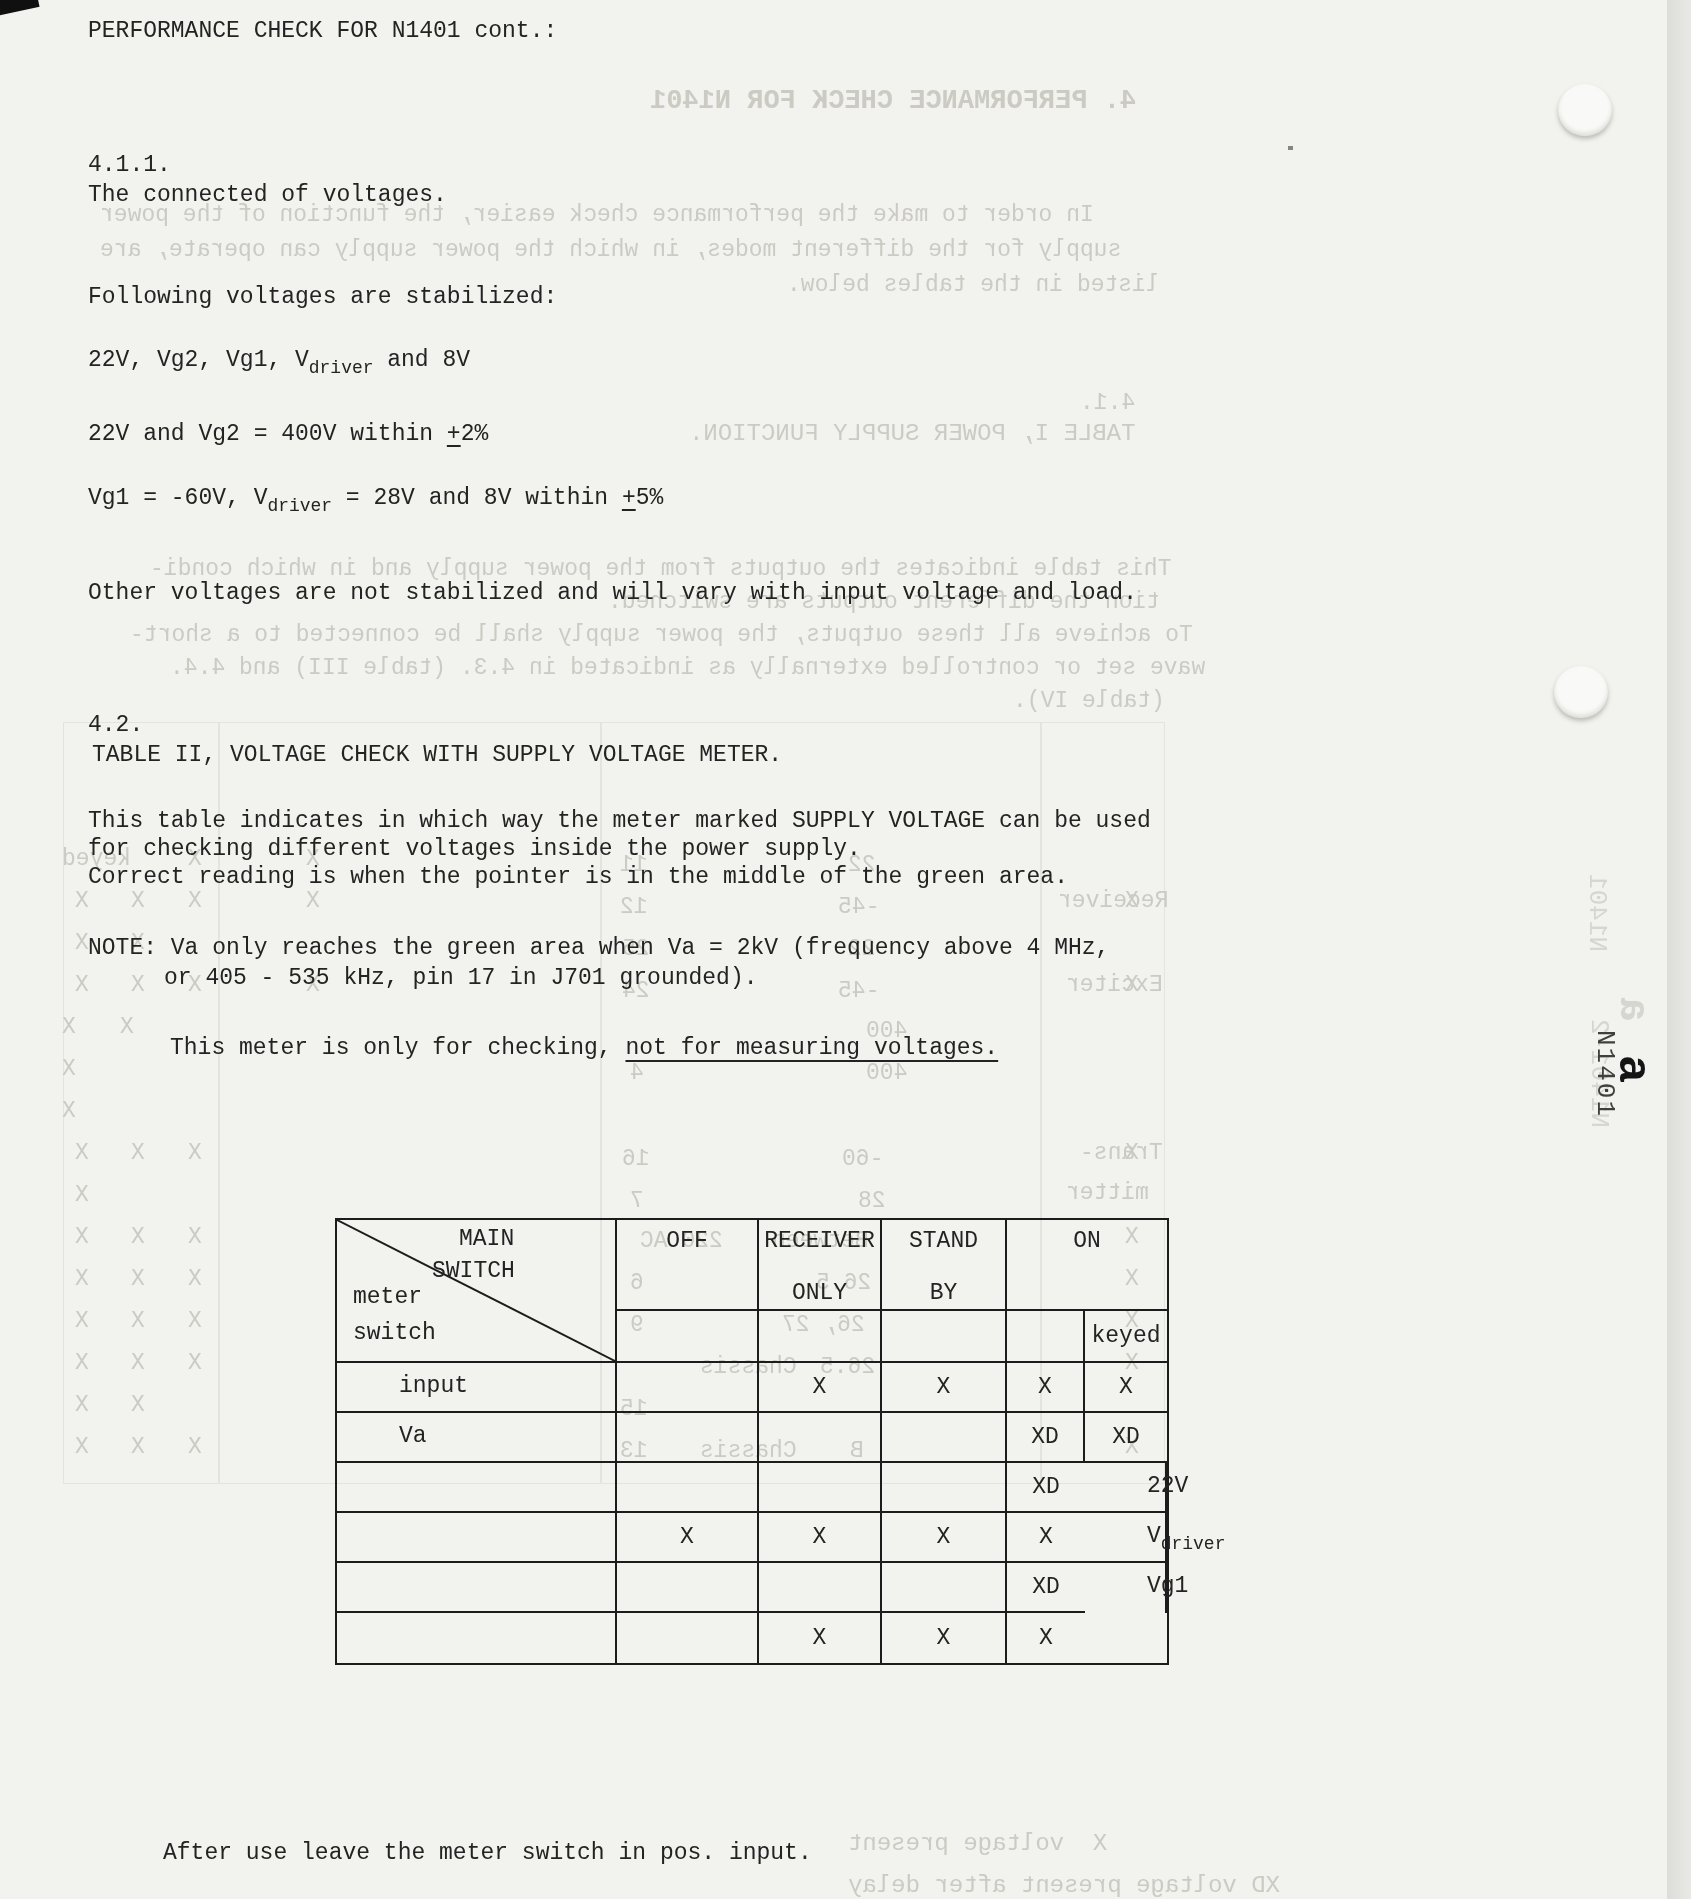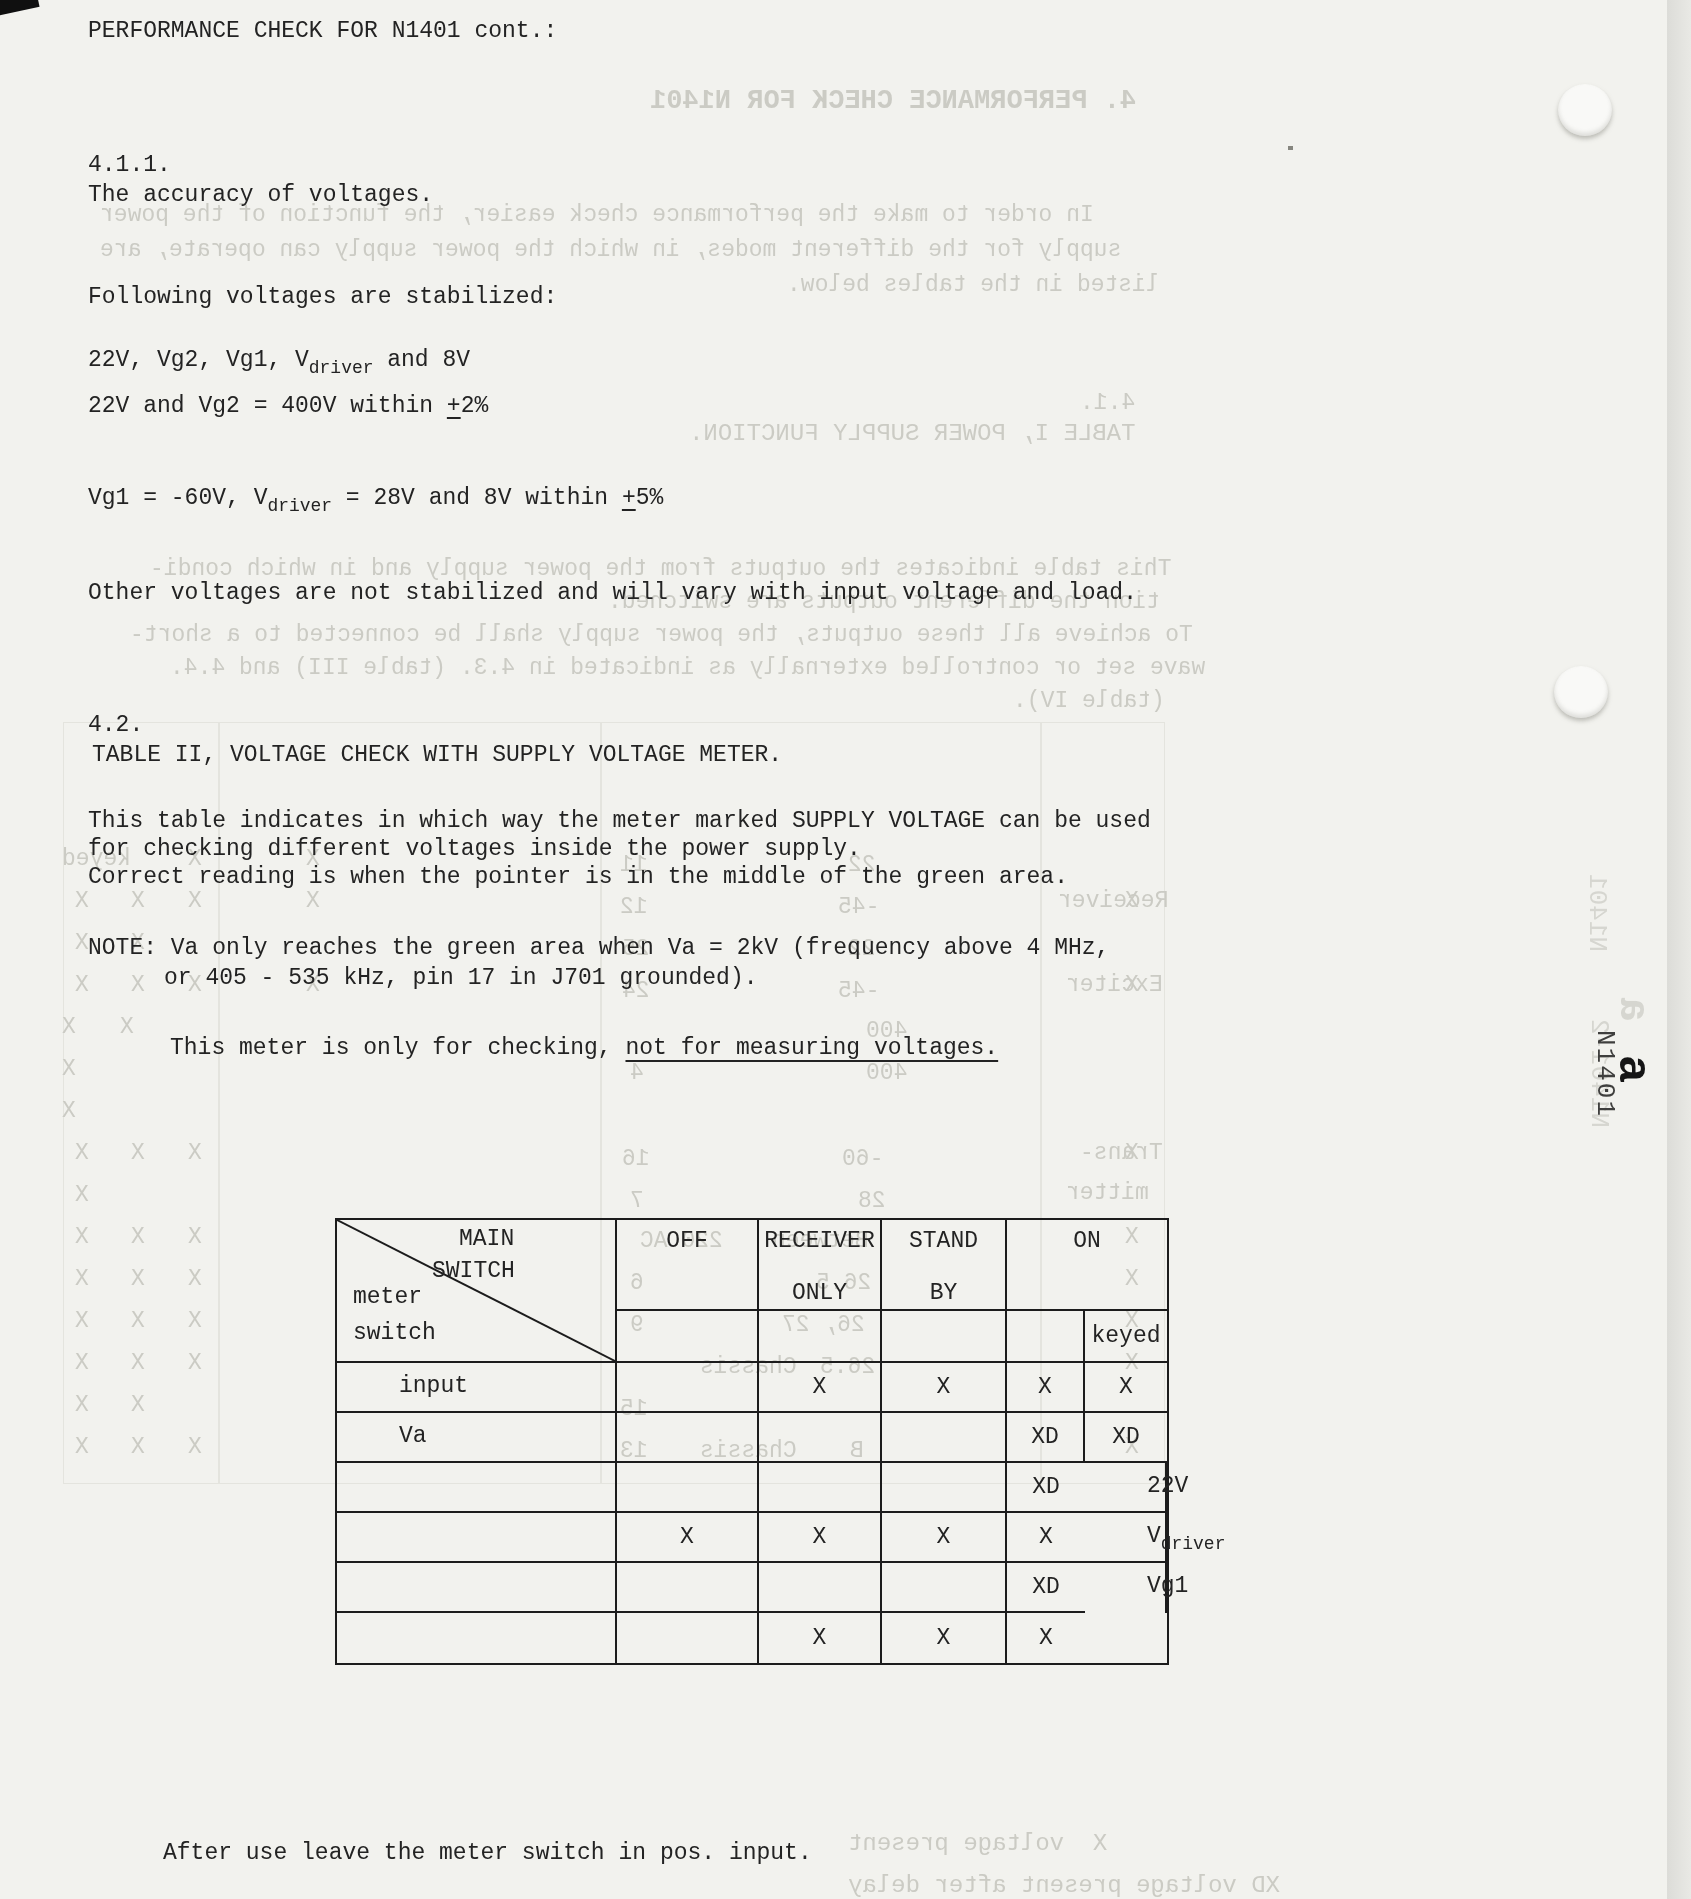--- a/index.html
+++ b/index.html
@@ -160,27 +160,27 @@
       <div class="ghost" style="left: 131px; top: 1392px;">X</div>
       <div class="ghost" style="left: 75px; top: 1434px;">X</div>
       <div class="ghost" style="left: 131px; top: 1434px;">X</div>
       <div class="ghost" style="left: 188px; top: 1434px;">X</div>
       <div class="ghost" style="left: 1125px; top: 1434px;">X</div>
     </div>
 
   <div class="t" style="left:88px;top:16px">PERFORMANCE CHECK FOR N1401 cont.:</div>
 
   <div class="t" style="left:88px;top:150px">4.1.1.</div>
-  <div class="t" style="left:88px;top:180px">The accuracy of voltages.</div>
+  <div class="t" style="left:88px;top:180px">The connected of voltages.</div>
 
   <div class="t" style="left:88px;top:282px">Following voltages are stabilized:</div>
 
   <div class="t" style="left:88px;top:345px"><span>22V, Vg2, Vg1, V</span><span class="sub">driver</span><span> and 8V</span></div>
 
-  <div class="t" style="left:88px;top:391px"><span>22V and Vg2 = 400V within </span><span class="pm">+</span><span>2%</span></div>
+  <div class="t" style="left:88px;top:419px"><span>22V and Vg2 = 400V within </span><span class="pm">+</span><span>2%</span></div>
 
   <div class="t" style="left:88px;top:483px"><span>Vg1 = -60V, V</span><span class="sub">driver</span><span> = 28V and 8V within </span><span class="pm">+</span><span>5%</span></div>
 
   <div class="t" style="left:88px;top:578px">Other voltages are not stabilized and will vary with input voltage and load.</div>
 
   <div class="t" style="left:88px;top:710px">4.2.</div>
   <div class="t" style="left:92px;top:740px">TABLE II, VOLTAGE CHECK WITH SUPPLY VOLTAGE METER.</div>
 
   <div class="t" style="left:88px;top:834px">for checking different voltages inside the power supply.</div>
   <div class="t" style="left:88px;top:806px">This table indicates in which way the meter marked SUPPLY VOLTAGE can be used</div>

